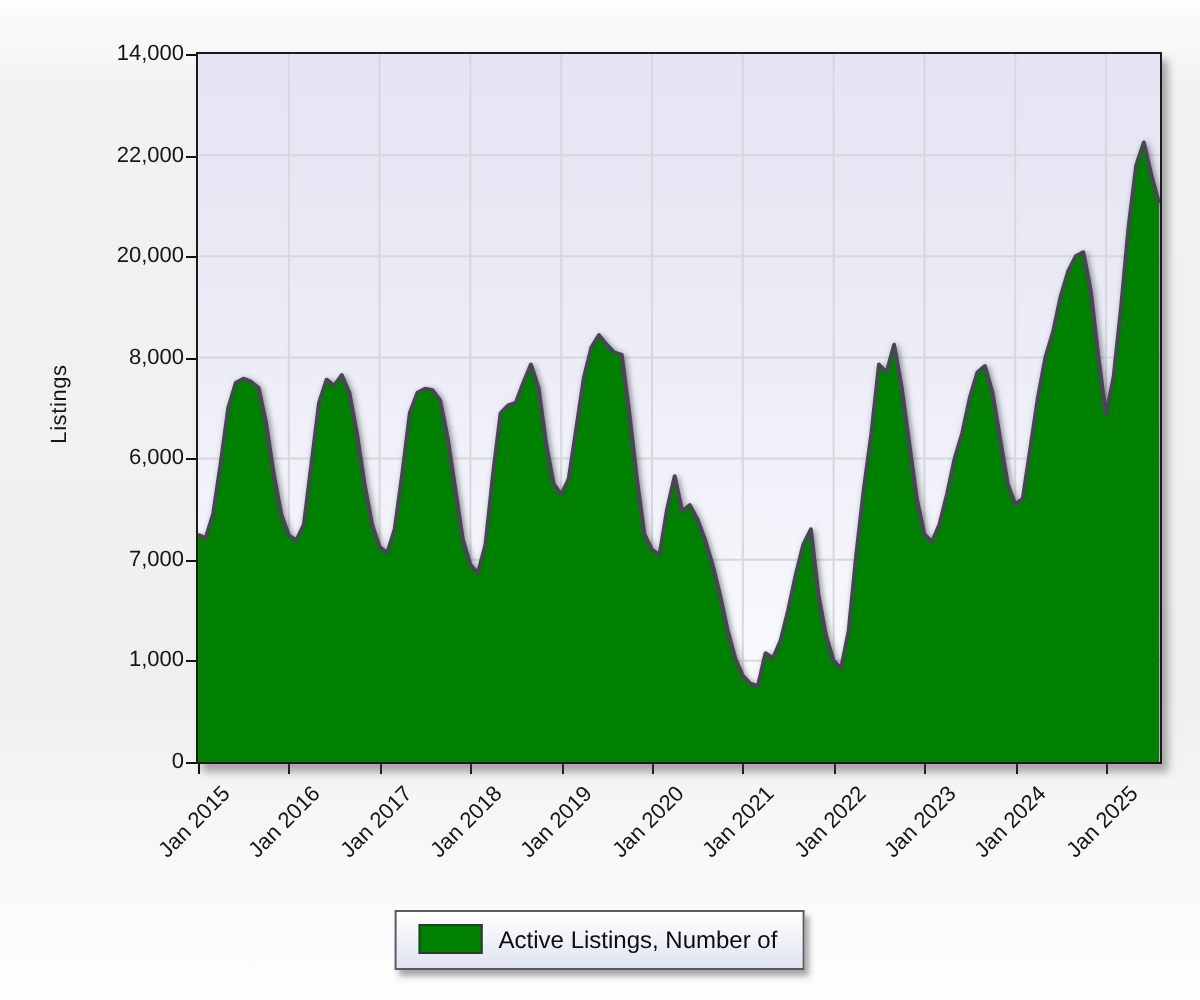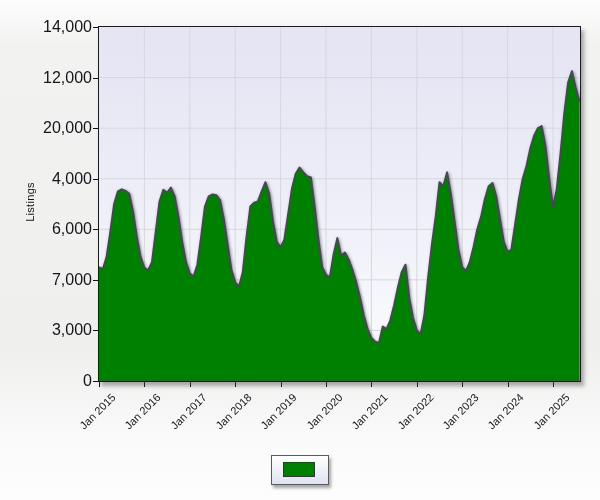--- a/index.html
+++ b/index.html
@@ -15,21 +15,21 @@
     background:linear-gradient(180deg,#e4e4f3 0%,#ecedf7 45%,#f7f8fc 80%,#fdfdfe 100%);
     box-shadow:3px 4px 4px rgba(70,70,70,0.45);
   }
   #plot svg { display:block; }
   .ytitle {
     position:absolute; left:30px; top:202px; transform:translate(-50%,-50%) rotate(-90deg);
     font-size:11px; color:#15151c; letter-spacing:0.3px; white-space:nowrap;
   }
   .ylab {
     position:absolute; right:0; transform:translateY(-50%);
-    font-size:16px; color:#15151c; white-space:nowrap;
+    font-size:11px; color:#15151c; white-space:nowrap;
   }
   #ylabs { position:absolute; left:0; top:0; width:92px; height:500px; }
   .xlab {
     position:absolute; top:391px; transform-origin:100% 0;
     transform:rotate(-45deg); font-size:11px; color:#15151c; white-space:nowrap;
   }
   .tick { position:absolute; background:#111116; }
   .tick.yt { width:5px; height:1px; left:93px; }
   .tick.xt { width:1px; height:5px; top:382px; }
   #legend {
@@ -43,26 +43,26 @@
   #legend .swatch { width:30px; height:13px; border:1px solid #2e3a2e; }
   #legend .lbl { font-size:12px; color:#0c0c12; white-space:nowrap; }
 </style>
 </head>
 <body>
 
 <div id="stage">
   <div class="ytitle">Listings</div>
   <div id="ylabs">
       <span class="ylab" style="top: 381px;">0</span>
-      <span class="ylab" style="top: 330.429px;">3,000</span>
+      <span class="ylab" style="top: 330.429px;">1,000</span>
       <span class="ylab" style="top: 279.857px;">7,000</span>
       <span class="ylab" style="top: 229.286px;">6,000</span>
-      <span class="ylab" style="top: 178.714px;">4,000</span>
+      <span class="ylab" style="top: 178.714px;">8,000</span>
       <span class="ylab" style="top: 128.143px;">20,000</span>
-      <span class="ylab" style="top: 77.5714px;">12,000</span>
+      <span class="ylab" style="top: 77.5714px;">22,000</span>
       <span class="ylab" style="top: 27px;">14,000</span>
     </div>
   <div id="xlabs">
       <span class="xlab" style="right: 491px;">Jan 2015</span>
       <span class="xlab" style="right: 445.6px;">Jan 2016</span>
       <span class="xlab" style="right: 400.2px;">Jan 2017</span>
       <span class="xlab" style="right: 354.8px;">Jan 2018</span>
       <span class="xlab" style="right: 309.4px;">Jan 2019</span>
       <span class="xlab" style="right: 264px;">Jan 2020</span>
       <span class="xlab" style="right: 218.6px;">Jan 2021</span>
@@ -111,14 +111,15 @@
         <line x1="408.59999999999997" y1="0" x2="408.59999999999997" y2="354" stroke="#d7d7dc" stroke-width="1"></line>
         <line x1="454" y1="0" x2="454" y2="354" stroke="#d7d7dc" stroke-width="1"></line>
         <g style="filter:drop-shadow(1.5px 1.5px 1.5px rgba(40,40,48,0.55))">
           <polygon points="0,354 0.00,240.21 3.78,242.24 7.57,230.10 11.35,204.81 15.13,177.00 18.92,164.36 22.70,162.33 26.48,163.85 30.27,166.89 34.05,184.59 37.83,209.87 41.62,230.10 45.40,240.72 49.18,243.25 52.97,235.16 56.75,204.81 60.53,174.47 64.32,162.84 68.10,165.87 71.88,160.56 75.67,169.41 79.45,189.64 83.23,214.93 87.02,235.16 90.80,246.54 94.58,249.57 98.37,237.69 102.15,209.87 105.93,179.53 109.72,169.41 113.50,167.39 117.28,168.15 121.07,173.21 124.85,192.17 128.63,217.46 132.42,242.74 136.20,255.39 139.98,259.68 143.77,245.27 147.55,209.87 151.33,179.53 155.12,175.74 158.90,174.47 162.68,164.36 166.47,155.25 170.25,166.89 174.03,194.70 177.82,214.93 181.60,220.49 185.38,212.40 189.17,187.11 192.95,161.83 196.73,146.66 200.52,140.59 204.30,145.39 208.08,149.19 211.87,150.45 215.65,179.53 219.43,212.40 223.22,240.21 227.00,247.80 230.78,250.58 234.57,227.57 238.35,211.14 242.13,228.84 245.92,225.55 249.70,232.63 253.48,242.74 257.27,255.39 261.05,270.56 264.83,288.26 268.62,302.16 272.40,311.01 276.18,314.81 279.97,316.07 283.75,299.64 287.53,302.16 291.32,293.31 295.10,278.14 298.88,260.44 302.67,245.27 306.45,237.69 310.23,270.56 314.02,290.79 317.80,303.43 321.58,307.22 325.37,288.26 329.15,250.33 332.93,217.46 336.72,189.64 340.50,155.25 344.28,159.30 348.07,145.39 351.85,166.89 355.63,194.70 359.42,222.51 363.20,240.21 366.98,244.01 370.77,235.16 374.55,219.99 378.33,202.29 382.12,189.64 385.90,171.94 389.68,159.30 393.47,156.01 397.25,169.41 401.03,192.17 404.82,214.93 408.60,225.04 412.38,222.51 416.17,197.23 419.95,171.94 423.73,151.71 427.52,139.07 431.30,121.37 435.08,108.73 438.87,101.14 442.65,99.12 446.43,118.84 450.22,151.71 454.00,180.54 457.78,161.83 461.57,126.43 465.35,85.97 469.13,55.63 472.92,44.25 476.70,60.69 480.48,74.59 480.48,354" fill="#008000" stroke="none"></polygon>
           <polyline points="0.00,240.21 3.78,242.24 7.57,230.10 11.35,204.81 15.13,177.00 18.92,164.36 22.70,162.33 26.48,163.85 30.27,166.89 34.05,184.59 37.83,209.87 41.62,230.10 45.40,240.72 49.18,243.25 52.97,235.16 56.75,204.81 60.53,174.47 64.32,162.84 68.10,165.87 71.88,160.56 75.67,169.41 79.45,189.64 83.23,214.93 87.02,235.16 90.80,246.54 94.58,249.57 98.37,237.69 102.15,209.87 105.93,179.53 109.72,169.41 113.50,167.39 117.28,168.15 121.07,173.21 124.85,192.17 128.63,217.46 132.42,242.74 136.20,255.39 139.98,259.68 143.77,245.27 147.55,209.87 151.33,179.53 155.12,175.74 158.90,174.47 162.68,164.36 166.47,155.25 170.25,166.89 174.03,194.70 177.82,214.93 181.60,220.49 185.38,212.40 189.17,187.11 192.95,161.83 196.73,146.66 200.52,140.59 204.30,145.39 208.08,149.19 211.87,150.45 215.65,179.53 219.43,212.40 223.22,240.21 227.00,247.80 230.78,250.58 234.57,227.57 238.35,211.14 242.13,228.84 245.92,225.55 249.70,232.63 253.48,242.74 257.27,255.39 261.05,270.56 264.83,288.26 268.62,302.16 272.40,311.01 276.18,314.81 279.97,316.07 283.75,299.64 287.53,302.16 291.32,293.31 295.10,278.14 298.88,260.44 302.67,245.27 306.45,237.69 310.23,270.56 314.02,290.79 317.80,303.43 321.58,307.22 325.37,288.26 329.15,250.33 332.93,217.46 336.72,189.64 340.50,155.25 344.28,159.30 348.07,145.39 351.85,166.89 355.63,194.70 359.42,222.51 363.20,240.21 366.98,244.01 370.77,235.16 374.55,219.99 378.33,202.29 382.12,189.64 385.90,171.94 389.68,159.30 393.47,156.01 397.25,169.41 401.03,192.17 404.82,214.93 408.60,225.04 412.38,222.51 416.17,197.23 419.95,171.94 423.73,151.71 427.52,139.07 431.30,121.37 435.08,108.73 438.87,101.14 442.65,99.12 446.43,118.84 450.22,151.71 454.00,180.54 457.78,161.83 461.57,126.43 465.35,85.97 469.13,55.63 472.92,44.25 476.70,60.69 480.48,74.59" fill="none" stroke="#474754" stroke-width="2" stroke-linejoin="round"></polyline>
         </g>
       </svg>
   </div>
   <div id="legend">
     <span class="swatch" style="background: rgb(0, 128, 0);"></span>
+    <span class="lbl">Active Listings, Number of</span>
   </div>
 </div>
 
 </body></html>

